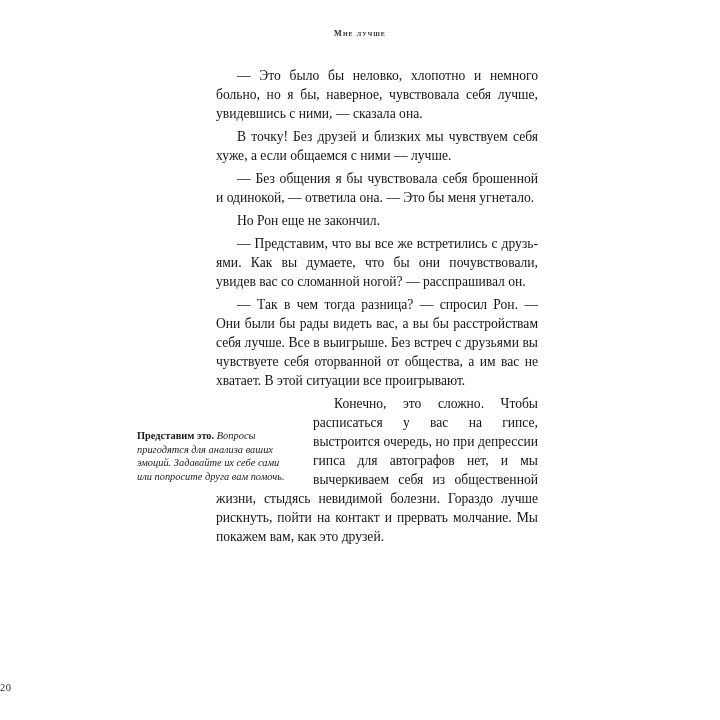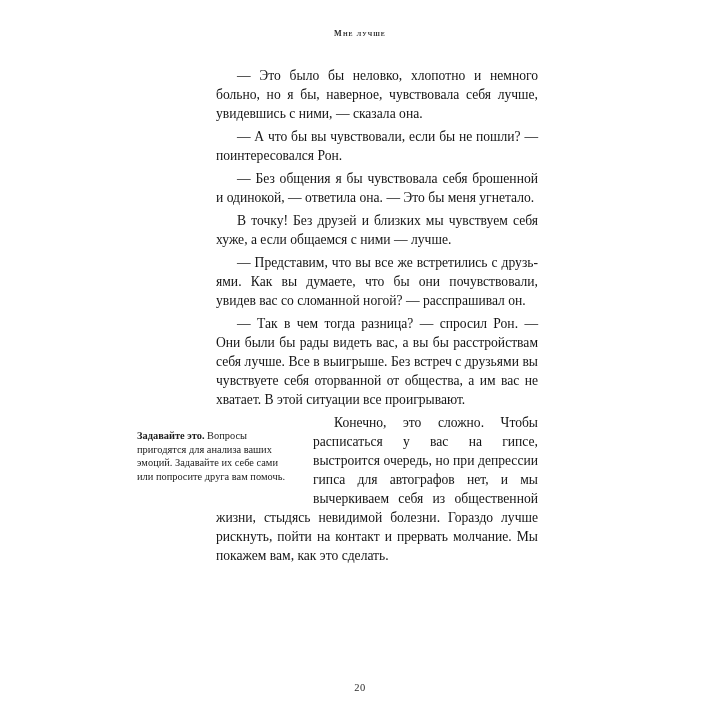--- a/index.html
+++ b/index.html
@@ -79,56 +79,57 @@
     font-size: 10.4px;
     line-height: 13.6px;
     color: #1b1b1b;
     text-align: left;
   }
   .margin-note .lead {
     font-weight: 700;
     font-style: normal;
   }
   .margin-note .body {
+    font-style: italic;
   }
 
   
   .folio {
     position: absolute;
     bottom: 27px;
     left: 0;
     width: 720px;
-    text-align: center;
+    text-align: left;
     font-size: 10.5px;
     letter-spacing: 0.6px;
     color: #2b2b2b;
   }
 </style>
 </head>
 <body>
 
 <div class="page">
 
   <div class="running-head">Мне лучше</div>
 
   <div class="textblock">
 
     <p class="para">— Это было бы неловко, хлопотно и немного больно, но я бы, наверное, чувствовала себя лучше, уви­девшись с ними, — сказала она.</p>
-    <p class="para">— А что бы вы чувствовали, если бы не пошли? — поинтересовался Рон.</p>
+    <p class="para">В точку! Без друзей и близких мы чувствуем себя хуже, а если общаемся с ними — лучше.</p>
     <p class="para">— Без общения я бы чувствовала себя брошенной и одинокой, — ответила она. — Это бы меня угнетало.</p>
-    <p class="para">В точку! Без друзей и близких мы чувствуем себя хуже, а если общаемся с ними — лучше.</p>
+    <p class="para">Но Рон еще не закончил.</p>
     <p class="para">— Представим, что вы все же встретились с друзь­ями. Как вы думаете, что бы они почувствовали, увидев вас со сломанной ногой? — расспрашивал он.</p>
     <p class="para">— Так в чем тогда разница? — спросил Рон. — Они были бы рады видеть вас, а вы бы расстройствам себя лучше. Все в выигрыше. Без встреч с друзьями вы чув­ствуете себя оторванной от общества, а им вас не хва­тает. В этой ситуации все проигрывают.</p>
 
     <div class="wrapzone">
       <div class="float-note-spacer"></div>
-      <p class="para">Конечно, это сложно. Чтобы распи­саться у вас на гипсе, выстроится оче­редь, но при депрессии гипса для автографов нет, и мы вычеркиваем себя из общественной жизни, стыдясь невидимой болезни. Гораздо лучше рискнуть, пойти на контакт и прервать молчание. Мы покажем вам, как это сделать.</p>
+      <p class="para">Конечно, это сложно. Чтобы распи­саться у вас на гипсе, выстроится оче­редь, но при депрессии гипса для автографов нет, и мы вычеркиваем себя из общественной жизни, стыдясь невидимой болезни. Гораздо лучше рискнуть, пойти на контакт и прервать молчание. Мы покажем вам, как это друзей.</p>
     </div>
 
   </div>
 
   <div class="margin-note">
-    <span class="lead">Задавайте это.</span><span class="body"> Вопросы пригодятся для анализа ваших эмоций. Задавайте их себе сами или попросите друга вам помочь.</span>
+    <span class="lead">Представим это.</span><span class="body"> Вопросы пригодятся для анализа ваших эмоций. Задавайте их себе сами или попросите друга вам помочь.</span>
   </div>
 
   <div class="folio">20</div>
 
 </div>
 
 </body></html>

